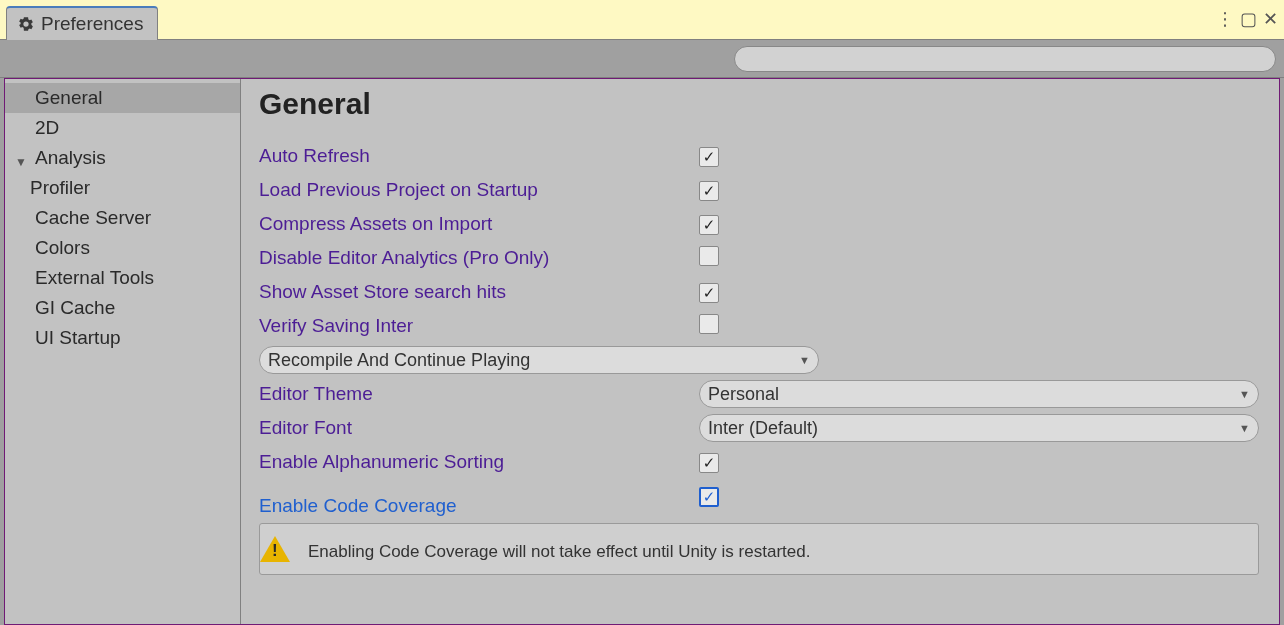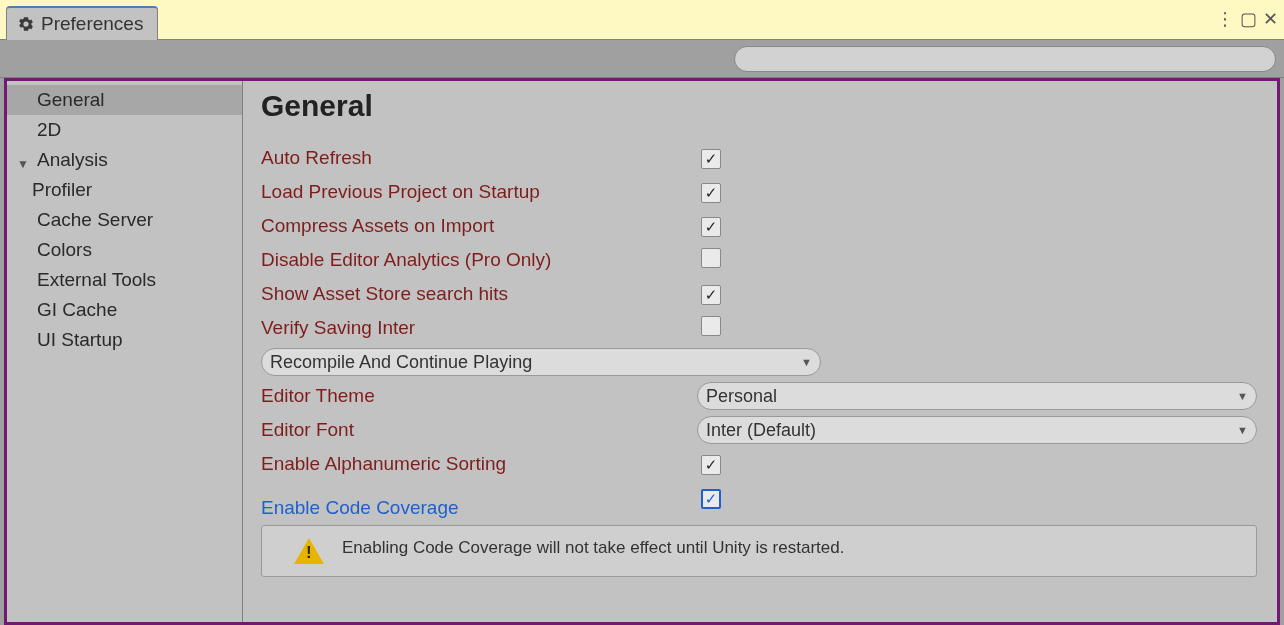--- a/index.html
+++ b/index.html
@@ -84,21 +84,21 @@
   color: #666;
   font-size: 14px;
   pointer-events: none;
 }
 .body {
   display: flex;
   height: calc(625px - 40px - 38px);
   background: #c2c2c2;
   border-top: 1px solid #d0d0d0;
   margin: 0 4px 4px 4px;
-  border: 3px solid #701a75;
+  border: 1px solid #701a75;
 }
 .sidebar {
   width: 236px;
   background: #c2c2c2;
   border-right: 1px solid #808080;
   padding-top: 4px;
   font-size: 19px;
   color: #2a2a2a;
 }
 .sidebar-item {
@@ -135,21 +135,21 @@
   margin-bottom: 18px;
 }
 .pref-row {
   display: flex;
   align-items: center;
   height: 34px;
 }
 .pref-label {
   width: 440px;
   font-size: 19px;
-  color: #7f1d1d;
+  color: #4c1d95;
 }
 .pref-label.highlight { color: #1f5fcf; margin-top: 20px; }
 .pref-control { flex: 1; }
 .checkbox {
   width: 20px;
   height: 20px;
   background: #eaeaea;
   border: 1px solid #888;
   border-radius: 2px;
   display: inline-flex;
@@ -173,23 +173,23 @@
   font-size: 18px;
   color: #333;
   cursor: pointer;
 }
 .dropdown .caret { font-size: 11px; color:#555; }
 .info-box {
   margin-top: 10px;
   background: #cfcfcf;
   border: 1px solid #9a9a9a;
   border-radius: 3px;
-  padding: 12px 32px;
-  display: flex;
-  align-items: flex-start;
+  padding: 12px 0;
+  display: flex;
+  align-items: flex-end;
   gap: 18px;
   font-size: 17px;
   color: #333;
 }
 .warn-icon {
   width: 0; height: 0;
   border-left: 15px solid transparent;
   border-right: 15px solid transparent;
   border-bottom: 26px solid #e8b400;
   position: relative;

